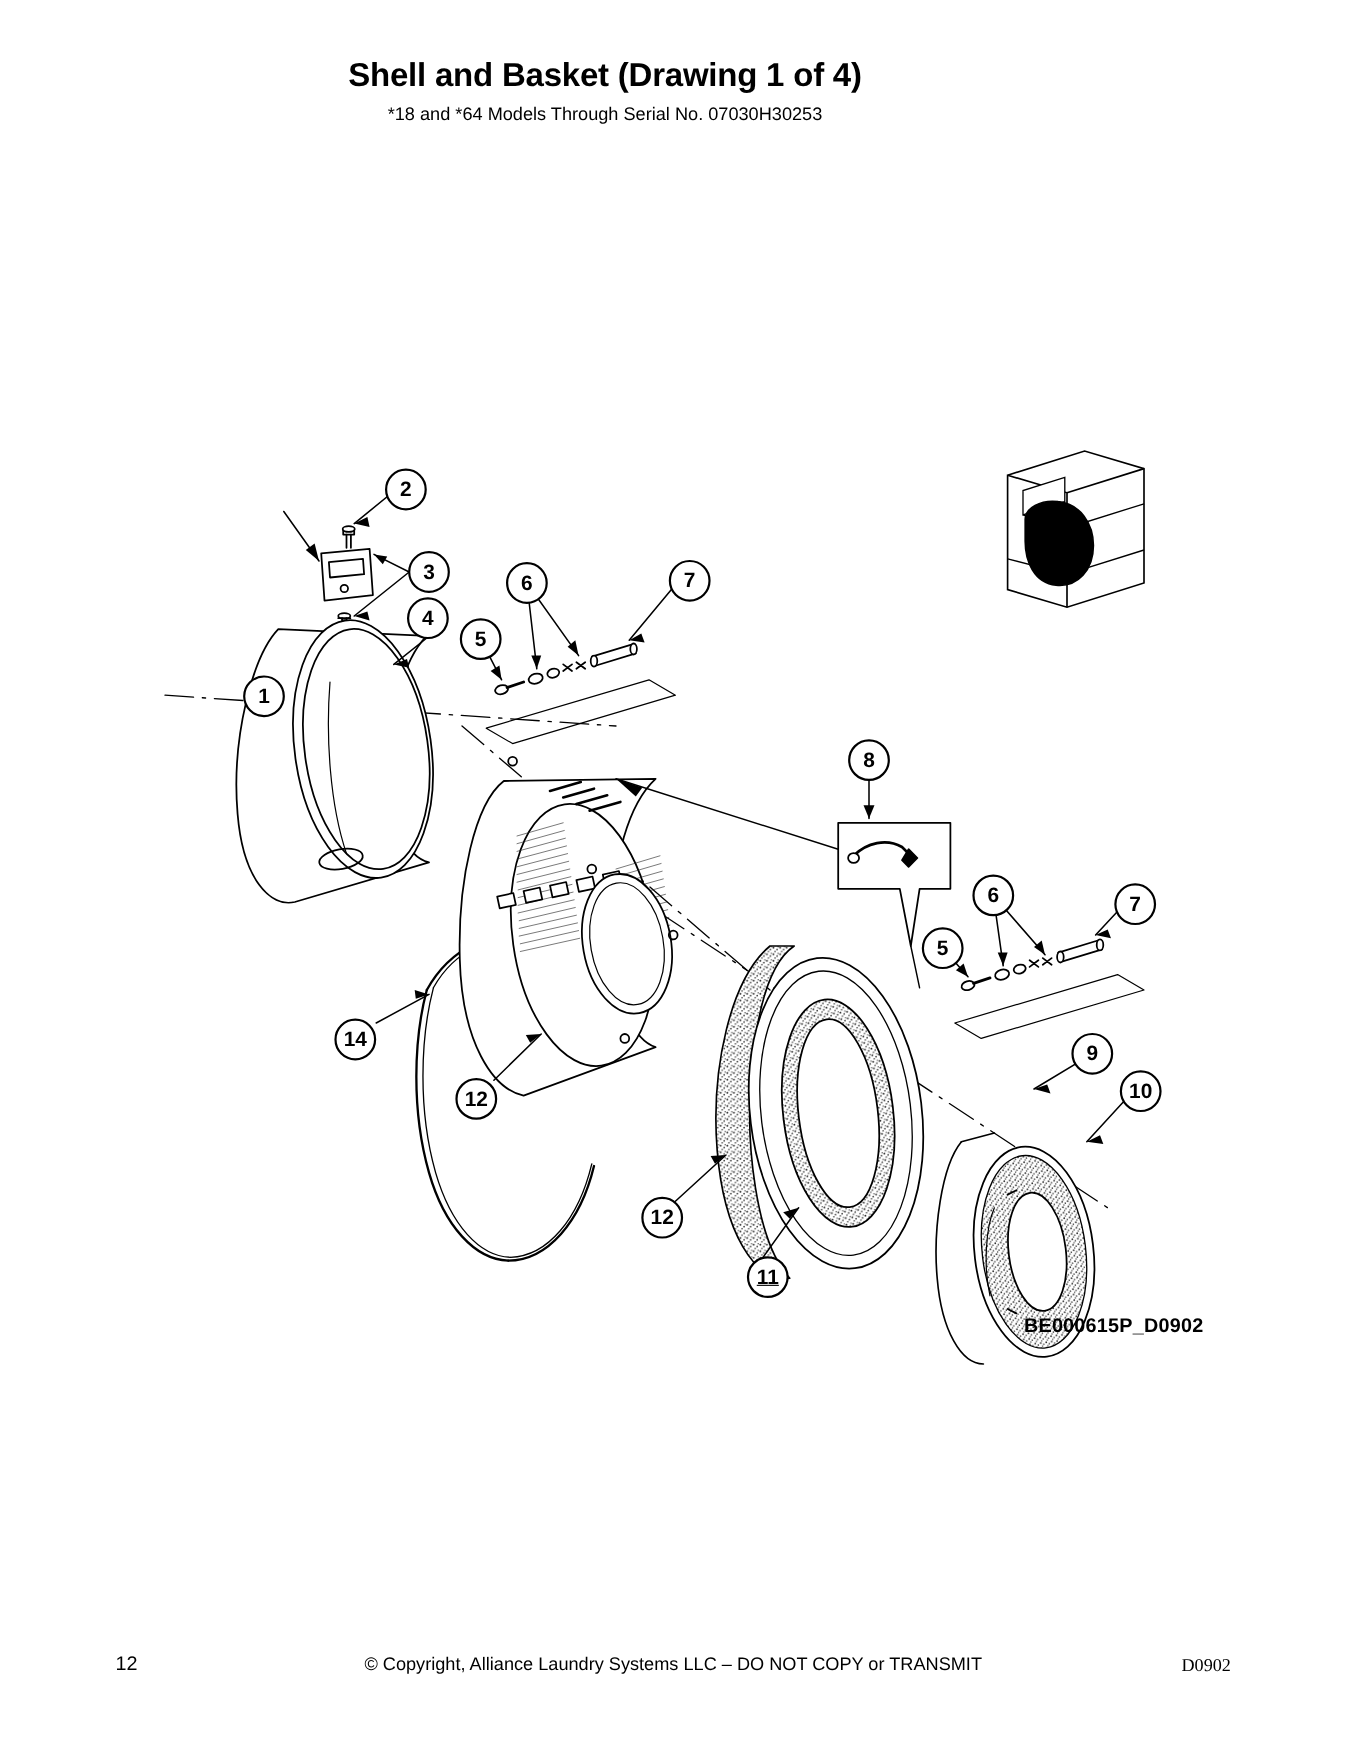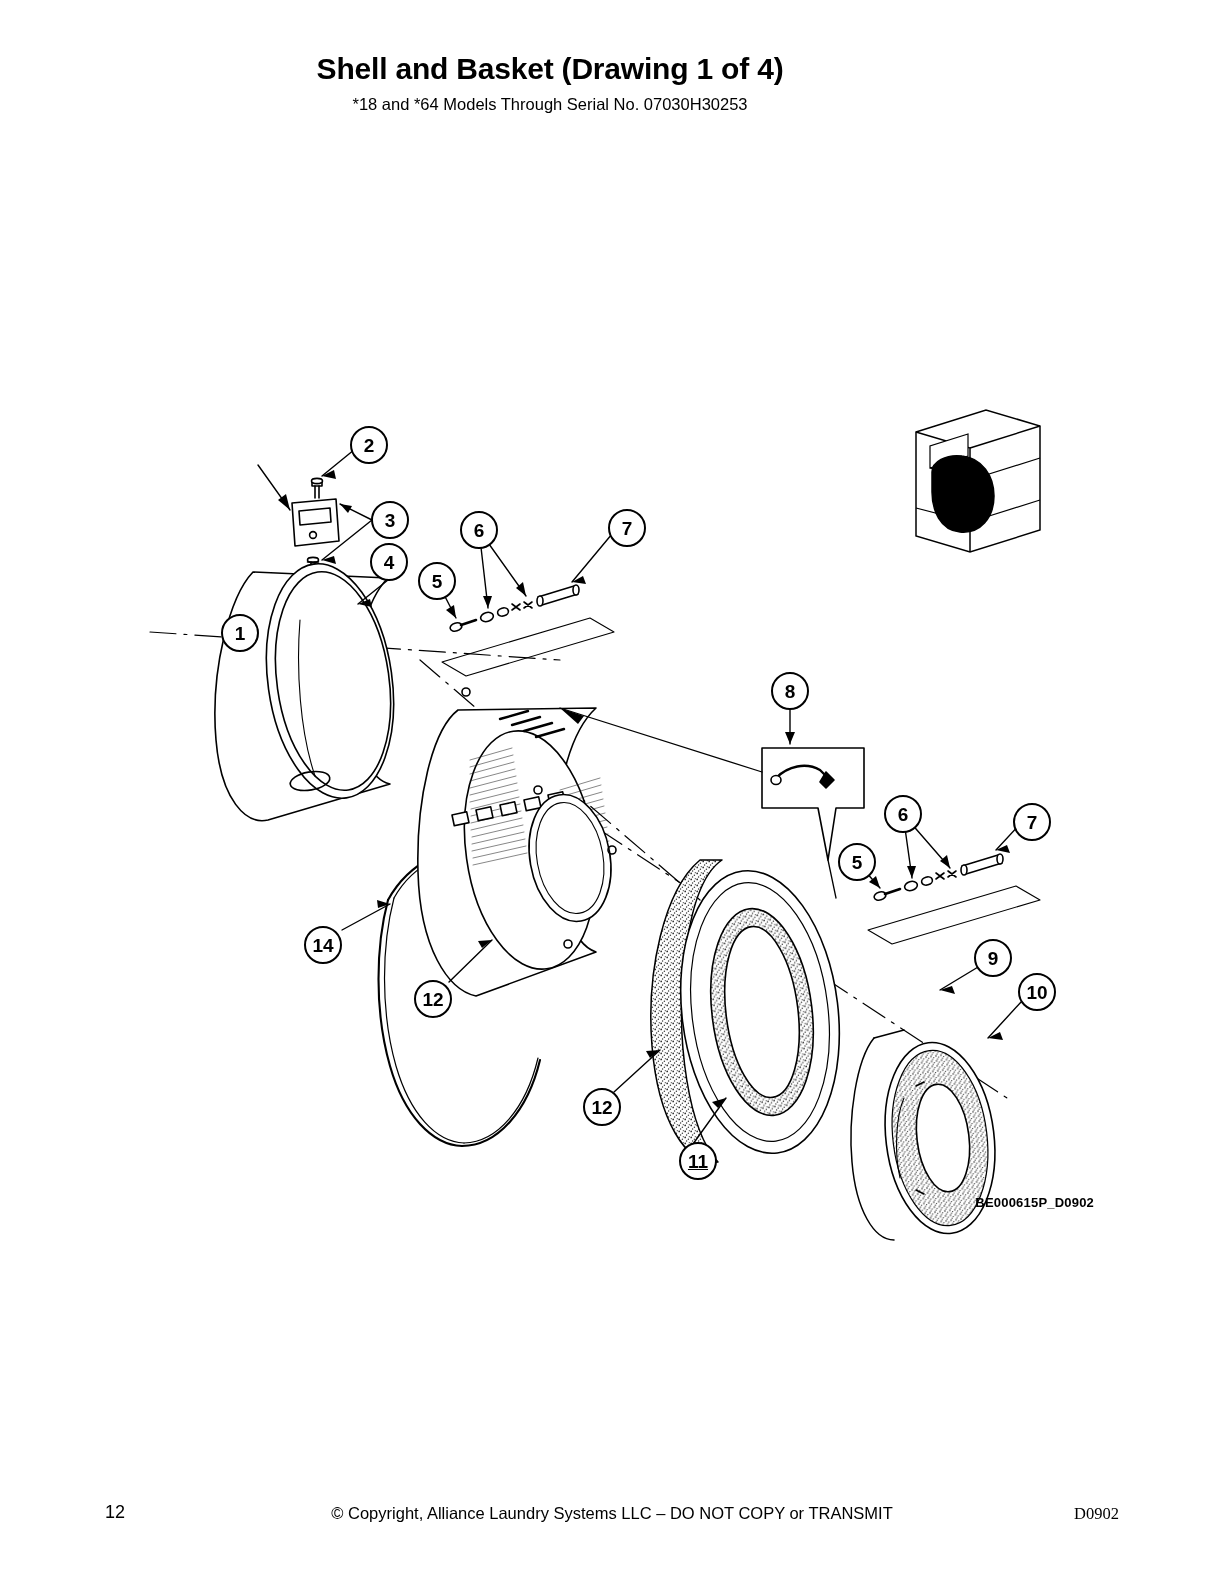--- a/index.html
+++ b/index.html
@@ -69,21 +69,21 @@
     font-size: 19px;
     font-weight: bold;
     line-height: 1;
   }
 
   
   .drawing-code {
     position: absolute;
     right: 130px;
     top: 1195px;
-    font-size: 13px;
+    font-size: 18px;
     font-weight: bold;
     letter-spacing: 0.2px;
   }
 
   
   .footer {
     position: absolute;
     left: 0;
     bottom: 58px;
     width: 1224px;

